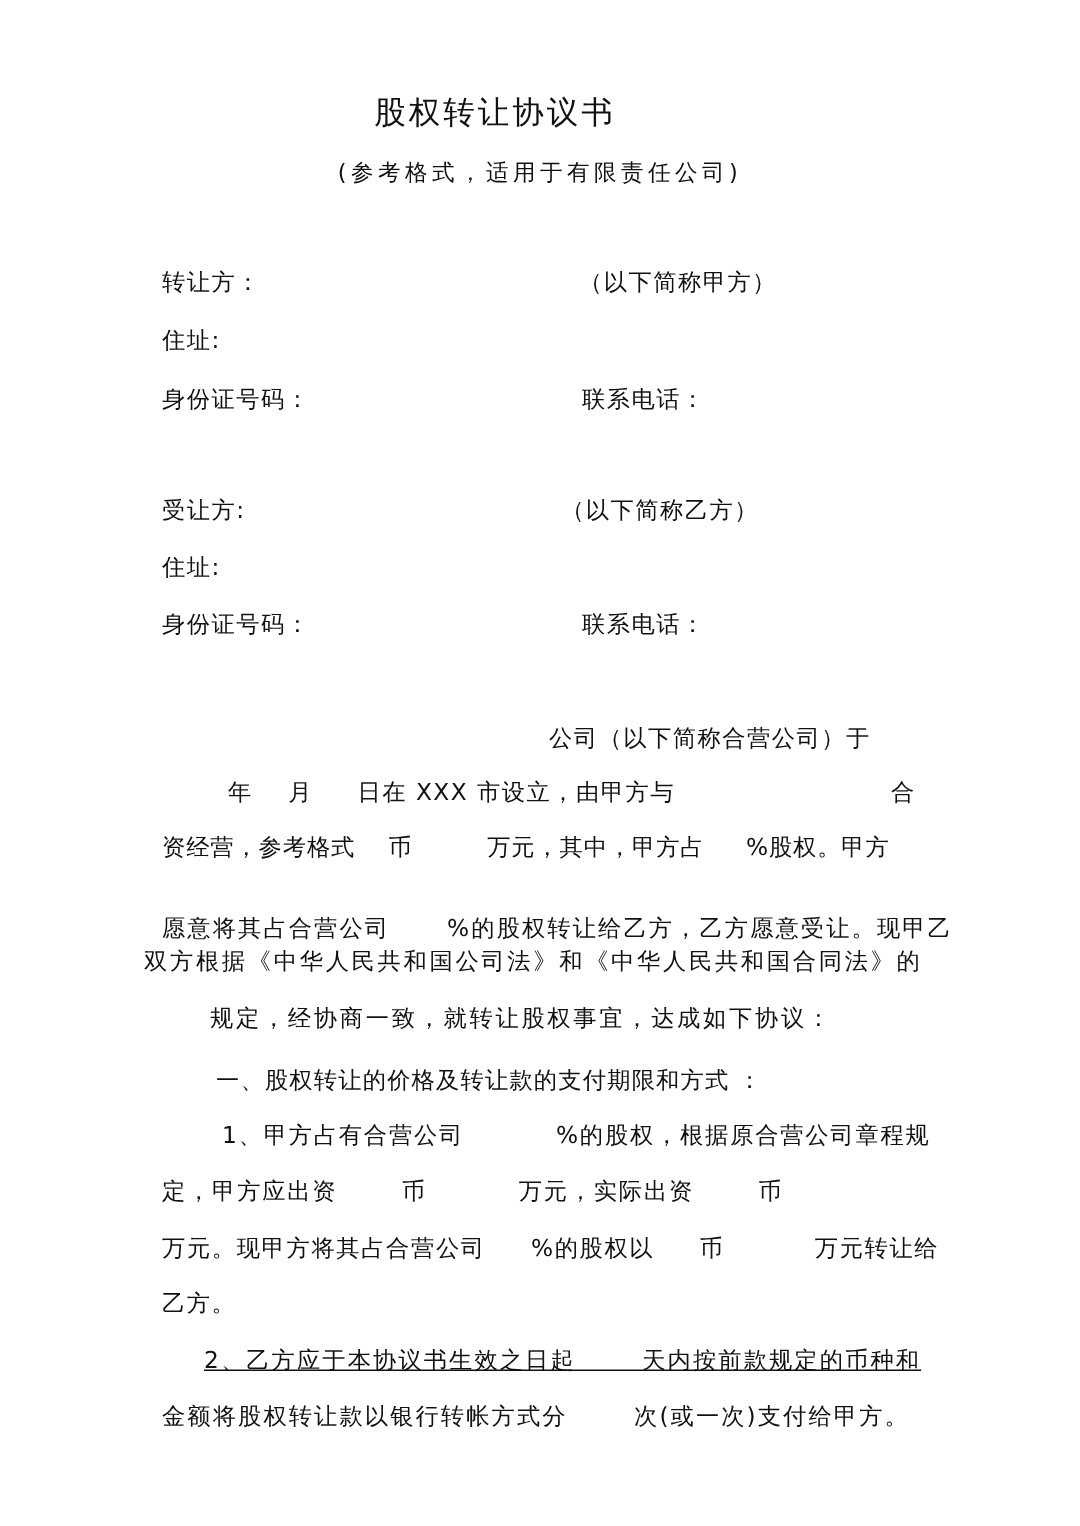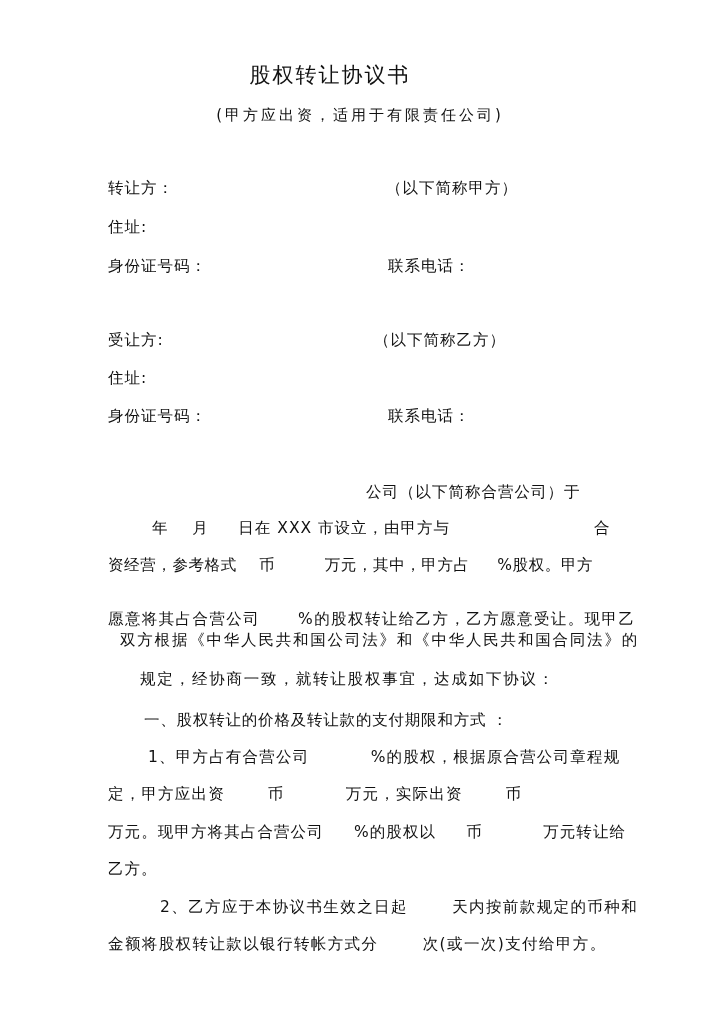--- a/index.html
+++ b/index.html
@@ -9,21 +9,21 @@
   .title { position: absolute; top: 62px; left: 0; width: 660px; text-align: center;
            font-size: 21px; letter-spacing: 2px; line-height: 26px; }
   .subtitle { position: absolute; top: 104px; left: 0; width: 720px; text-align: center;
               font-size: 15px; letter-spacing: 3px; line-height: 22px; }
 </style>
 </head>
 <body>
 
 <div>
   <div class="title">股权转让协议书</div>
-  <div class="subtitle">(甲方应出资，适用于有限责任公司)</div>
+  <div class="subtitle">(参考格式，适用于有限责任公司)</div>
 
   <div>
     <div class="line" style="top:178px;left:108px;text-align:right;">转让方：</div>
     <div class="line" style="top:178px;left:386px;text-align:right;">（以下简称甲方）</div>
     <div class="line" style="top:217px;left:108px;">住址:</div>
     <div class="line" style="top:256px;left:108px;">身份证号码：</div>
     <div class="line" style="top:256px;left:388px;">联系电话：</div>
   </div>
 
   <div>
@@ -33,32 +33,32 @@
     <div class="line" style="top:406px;left:108px;">身份证号码：</div>
     <div class="line" style="top:406px;left:388px;">联系电话：</div>
   </div>
 
   <div>
     <div class="line" style="top:482px;left:366px;">公司（以下简称合营公司）于</div>
     <div class="line" style="top:518px;left:152px;">年    月     日在 XXX 市设立，由甲方与</div>
     <div class="line" style="top:518px;left:594px;">合</div>
     <div class="line" style="top:555px;left:108px;letter-spacing:0.6px;">资经营，参考格式    币         万元，其中，甲方占     %股权。甲方</div>
     <div class="line" style="top:593px;left:108px;letter-spacing:1.4px;margin-top:16px;">愿意将其占合营公司      %的股权转让给乙方，乙方愿意受让。现甲乙</div>
-    <div class="line" style="top:631px;left:120px;letter-spacing:1.8px;font-family:Liberation Mono, monospace;">双方根据《中华人民共和国公司法》和《中华人民共和国合同法》的</div>
+    <div class="line" style="top:631px;left:96px;letter-spacing:1.8px;">双方根据《中华人民共和国公司法》和《中华人民共和国合同法》的</div>
     <div class="line" style="top:669px;left:108px;letter-spacing:1.8px;margin-left:32px;">规定，经协商一致，就转让股权事宜，达成如下协议：</div>
   </div>
 
   <div>
     <div class="line" style="top:710px;left:144px;letter-spacing:0.8px;">一、股权转让的价格及转让款的支付期限和方式 ：</div>
 
     <div>
       <div class="line" style="top:747px;left:148px;letter-spacing:1.2px;">1、甲方占有合营公司          %的股权，根据原合营公司章程规</div>
       <div class="line" style="top:784px;left:108px;letter-spacing:1.2px;">定，甲方应出资       币          万元，实际出资       币</div>
       <div class="line" style="top:822px;left:108px;letter-spacing:1.1px;">万元。现甲方将其占合营公司     %的股权以     币          万元转让给</div>
       <div class="line" style="top:859px;left:108px;">乙方。</div>
     </div>
 
     <div>
-      <div class="line" style="top:897px;left:160px;letter-spacing:1.4px;">2、乙方应于本协议书生效之日起       天内按前款规定的币种和</div>
+      <div class="line" style="top:897px;left:136px;letter-spacing:1.4px;text-decoration:underline;">2、乙方应于本协议书生效之日起       天内按前款规定的币种和</div>
       <div class="line" style="top:934px;left:108px;letter-spacing:1.4px;">金额将股权转让款以银行转帐方式分       次(或一次)支付给甲方。</div>
     </div>
   </div>
 </div>
 
 </body></html>

